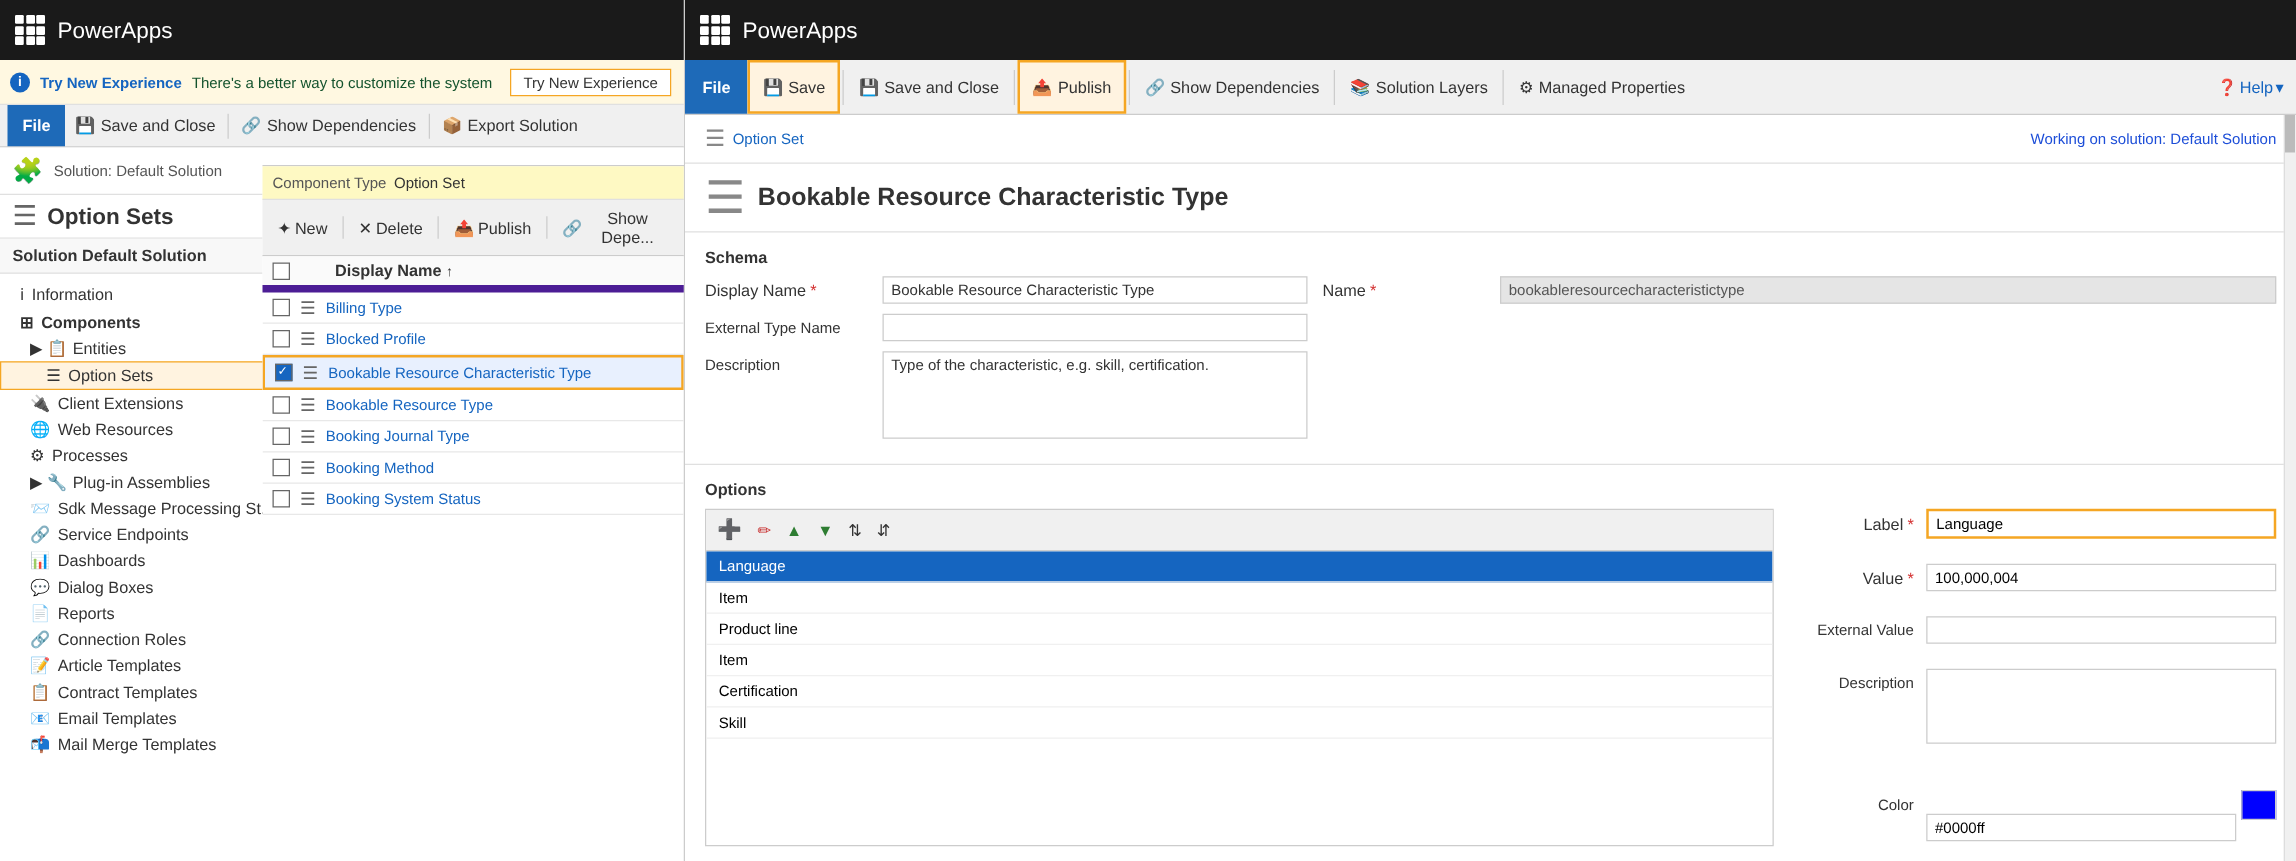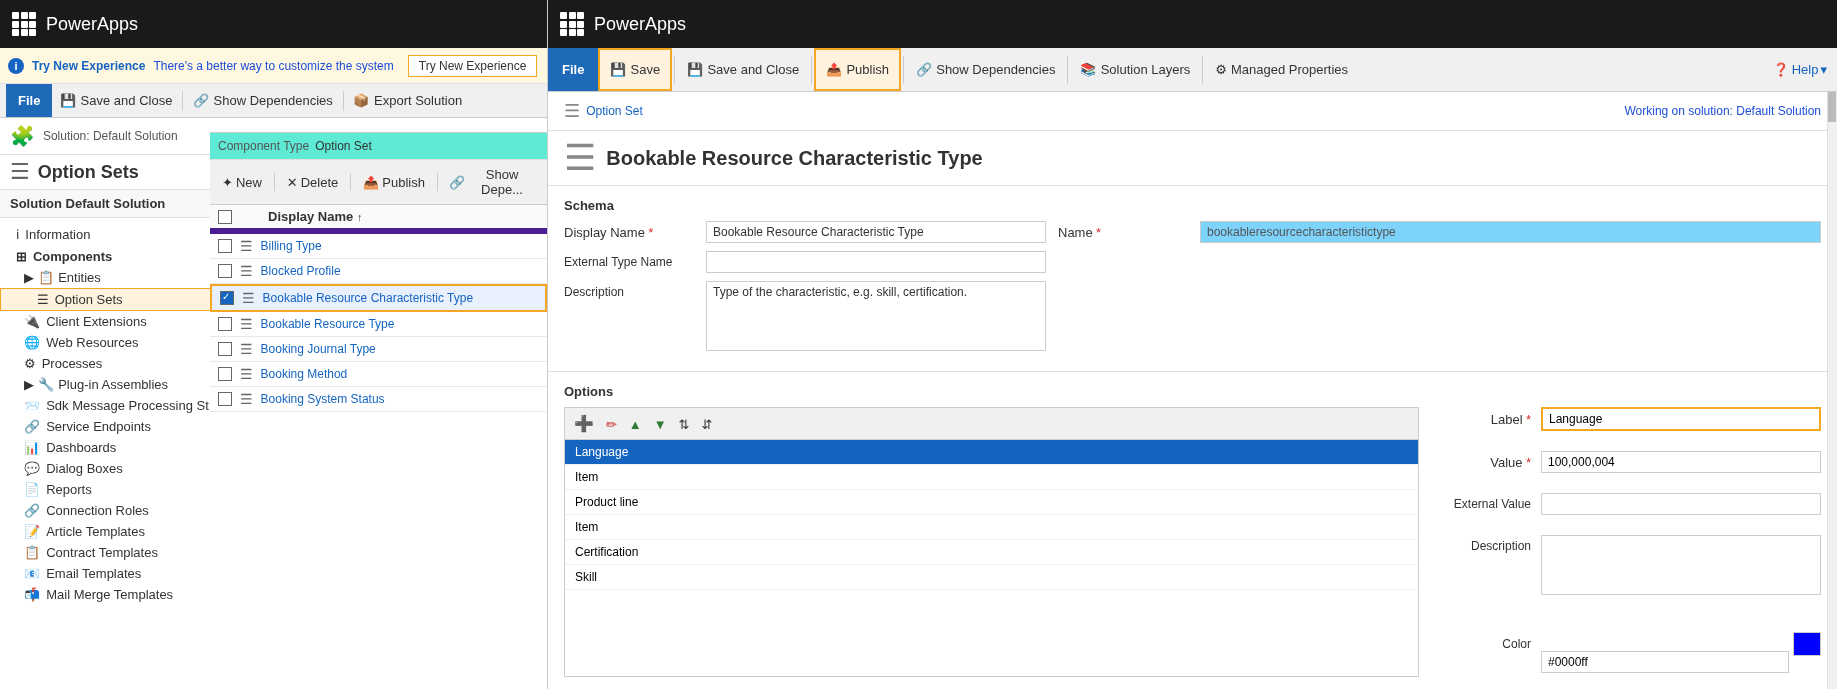--- a/index.html
+++ b/index.html
@@ -38,21 +38,21 @@
     
     .notif-bar {
       background: #fff8e1;
       border-bottom: 1px solid #e0e0e0;
       height: 36px;
       display: flex;
       align-items: center;
       padding: 0 8px;
       gap: 8px;
     }
-    .notif-text { color: #1d4ed8; font-size: 12px; }
+    .notif-text { color: #14532d; font-size: 12px; }
     .notif-link-btn {
       border: 1px solid #f5a623;
       background: #fff;
       color: #333;
       padding: 3px 10px;
       font-size: 12px;
       cursor: pointer;
       margin-left: 6px;
     }
 
@@ -193,21 +193,21 @@
       color: #1565c0;
       font-size: 13px;
       padding: 4px 10px;
       cursor: pointer;
       display: flex;
       align-items: center;
       gap: 2px;
     }
     .comp-type-bar {
       padding: 6px 8px;
-      background: #5eead4;
+      background: #fef9c3;
       border-bottom: 1px solid #e0e0e0;
       display: flex;
       align-items: center;
       gap: 6px;
     }
     .comp-type-label { font-size: 12px; color: #555; }
     .comp-type-value { font-size: 12px; color: #333; font-weight: 500; }
     .option-list-toolbar {
       background: #f0f0f0;
       border-bottom: 1px solid #ccc;
@@ -305,21 +305,21 @@
       font-size: 12px;
       color: #333;
       background: #fff;
     }
     .form-input-wide { width: 340px; }
     .form-input-readonly {
       border: 1px solid #ccc;
       padding: 3px 6px;
       font-size: 12px;
       color: #555;
-      background: #7dd3fc;
+      background: #e5e5e5;
     }
     .form-input-readonly-wide { width: 340px; }
     .form-textarea {
       border: 1px solid #ccc;
       padding: 3px 6px;
       font-size: 12px;
       color: #333;
       resize: none;
       width: 340px;
       height: 70px;

